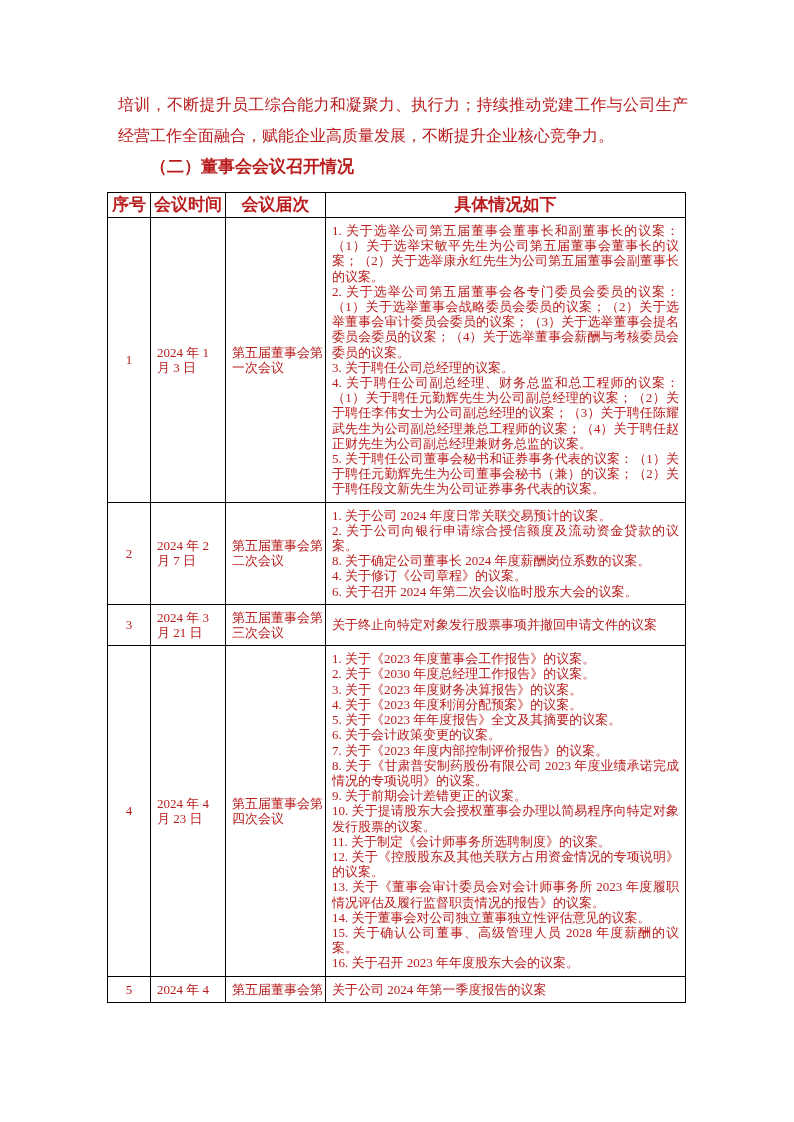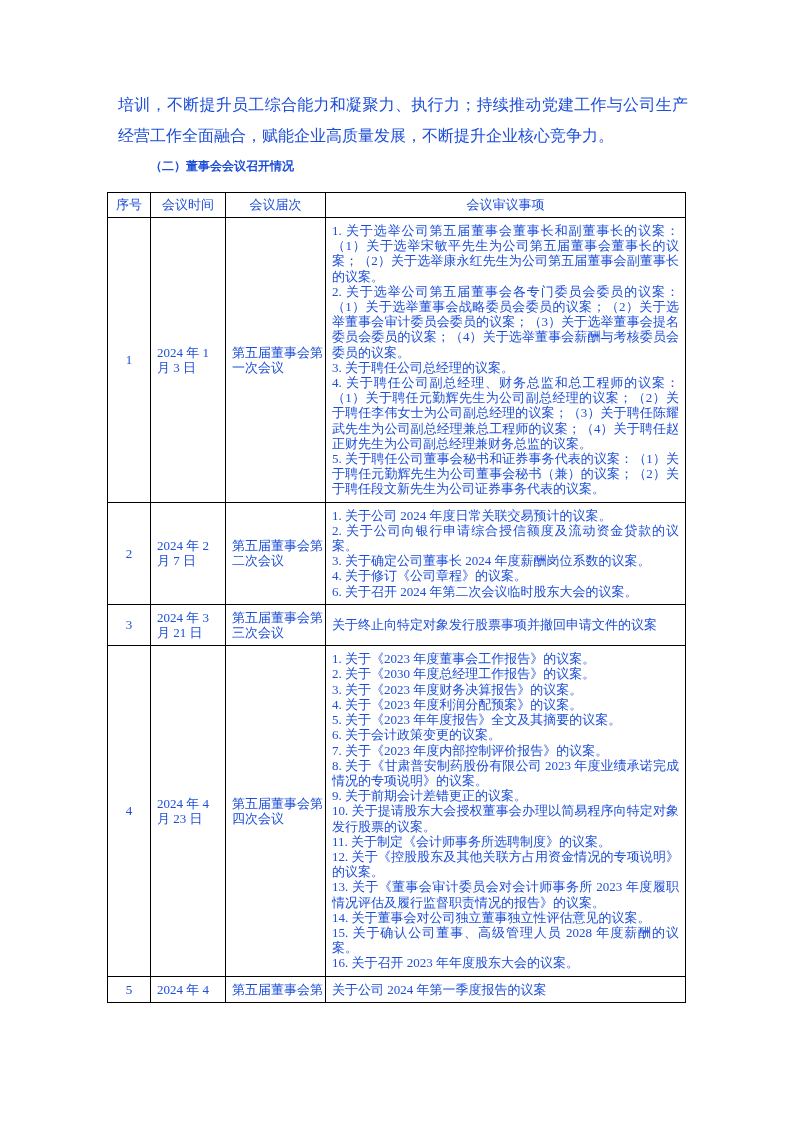--- a/index.html
+++ b/index.html
@@ -1,56 +1,56 @@
 <!DOCTYPE html>
 <html><head>
 <meta charset="utf-8">
 <style>
   html, body { margin: 0; padding: 0; background: #ffffff; }
   .page {
     position: relative;
     width: 794px;
     height: 1122px;
     background: #ffffff;
-    color: #1d4ed8;
+    color: #b91c1c;
     font-family: "Liberation Serif", "DejaVu Serif", serif;
     overflow: hidden;
     box-sizing: border-box;
     padding: 89px 0 0 118px;
   }
   .body-p {
     width: 570px;
     margin: 0;
     font-size: 16px;
     line-height: 31px;
     text-align: justify;
   }
   .heading-p {
     width: 570px;
     margin: 0;
-    font-size: 12px;
+    font-size: 17px;
     line-height: 31px;
     font-weight: bold;
     text-indent: 32px;
   }
   .indent { text-indent: 32px; }
   table.meetings {
     border-collapse: collapse;
     table-layout: fixed;
     width: 578px;
     margin-left: -11px;
     margin-top: 10px;
   }
   table.meetings th, table.meetings td {
     border: 1px solid #000000;
     box-sizing: border-box;
   }
   table.meetings th {
-    font-size: 13px;
-    font-weight: normal;
+    font-size: 17px;
+    font-weight: bold;
     line-height: 16px;
     padding: 4px 2px;
   }
   table.meetings td {
     font-size: 13px;
     line-height: 15.2px;
     vertical-align: middle;
     padding: 5px 6px;
   }
   td.no-cell { text-align: center; padding: 5px 1px; }
@@ -75,21 +75,21 @@
       <col class="c-no">
       <col class="c-time">
       <col class="c-session">
       <col class="c-agenda">
     </colgroup>
     <thead>
       <tr>
         <th>序号</th>
         <th>会议时间</th>
         <th>会议届次</th>
-        <th>会议审议事项</th>
+        <th>具体情况如下</th>
       </tr>
     </thead>
     <tbody>
         <tr>
           <td class="no-cell">1</td>
           <td class="time-cell">2024 年 1
 月 3 日</td>
           <td class="session-cell">第五届董事会第
 一次会议</td>
           <td class="agenda-cell">
@@ -102,21 +102,21 @@
         </tr>
         <tr>
           <td class="no-cell">2</td>
           <td class="time-cell">2024 年 2
 月 7 日</td>
           <td class="session-cell">第五届董事会第
 二次会议</td>
           <td class="agenda-cell">
             <div class="agenda-item">1. 关于公司 2024 年度日常关联交易预计的议案。</div>
             <div class="agenda-item">2. 关于公司向银行申请综合授信额度及流动资金贷款的议案。</div>
-            <div class="agenda-item">3. 关于确定公司董事长 2024 年度薪酬岗位系数的议案。</div>
+            <div class="agenda-item">8. 关于确定公司董事长 2024 年度薪酬岗位系数的议案。</div>
             <div class="agenda-item">4. 关于修订《公司章程》的议案。</div>
             <div class="agenda-item">6. 关于召开 2024 年第二次会议临时股东大会的议案。</div>
           </td>
         </tr>
         <tr>
           <td class="no-cell">3</td>
           <td class="time-cell">2024 年 3
 月 21 日</td>
           <td class="session-cell">第五届董事会第
 三次会议</td>

